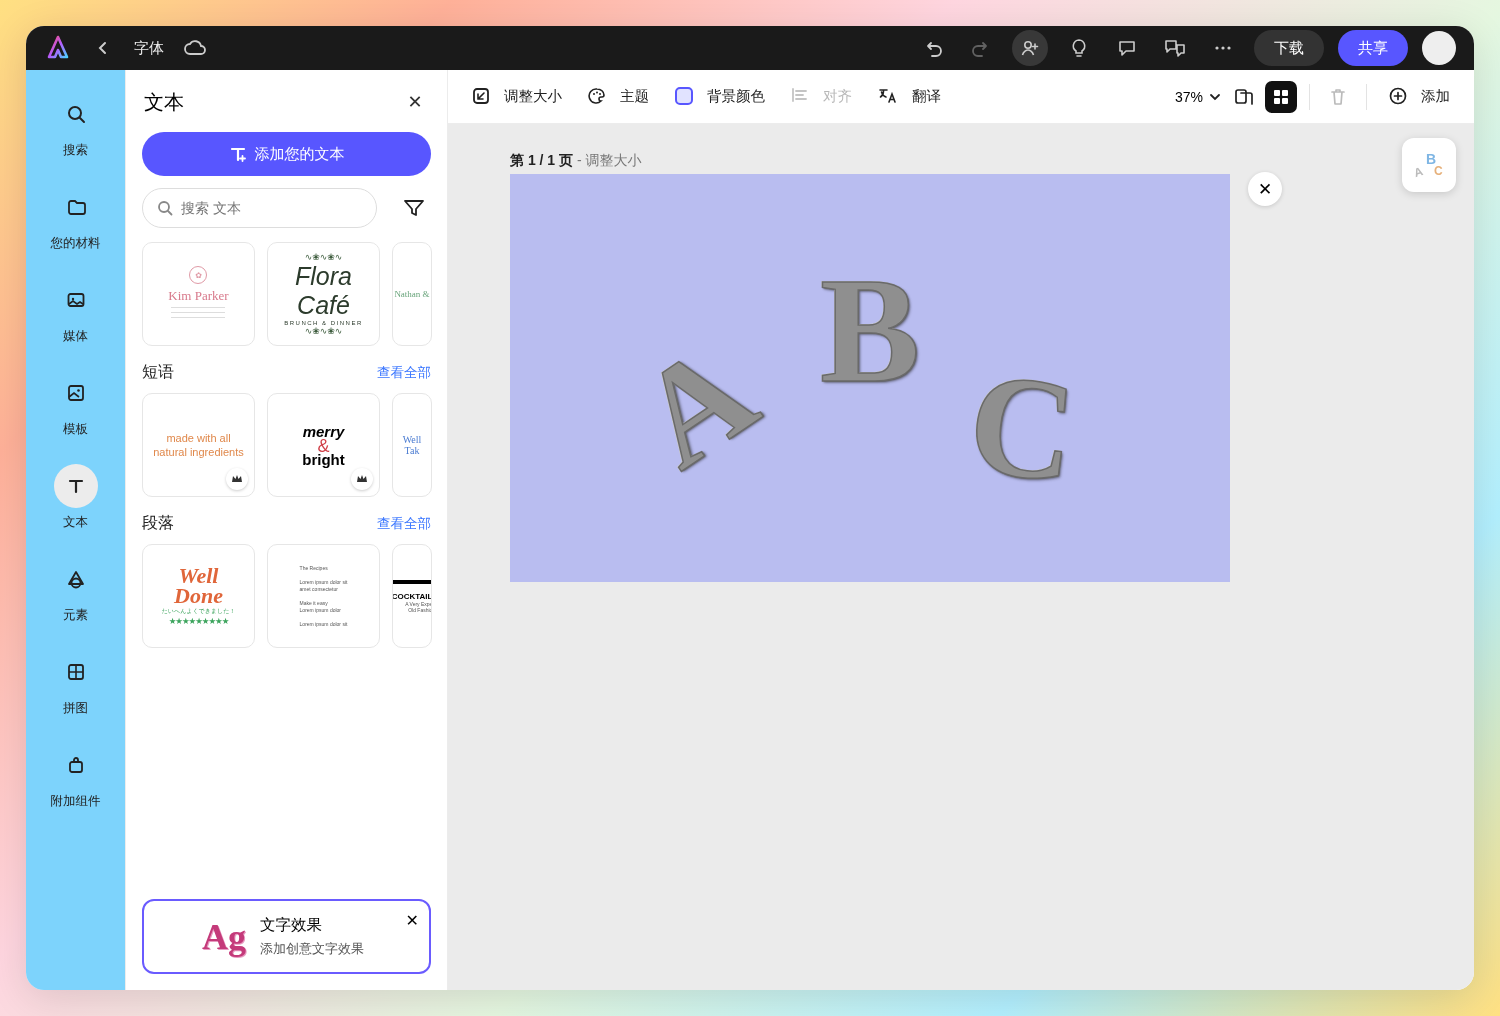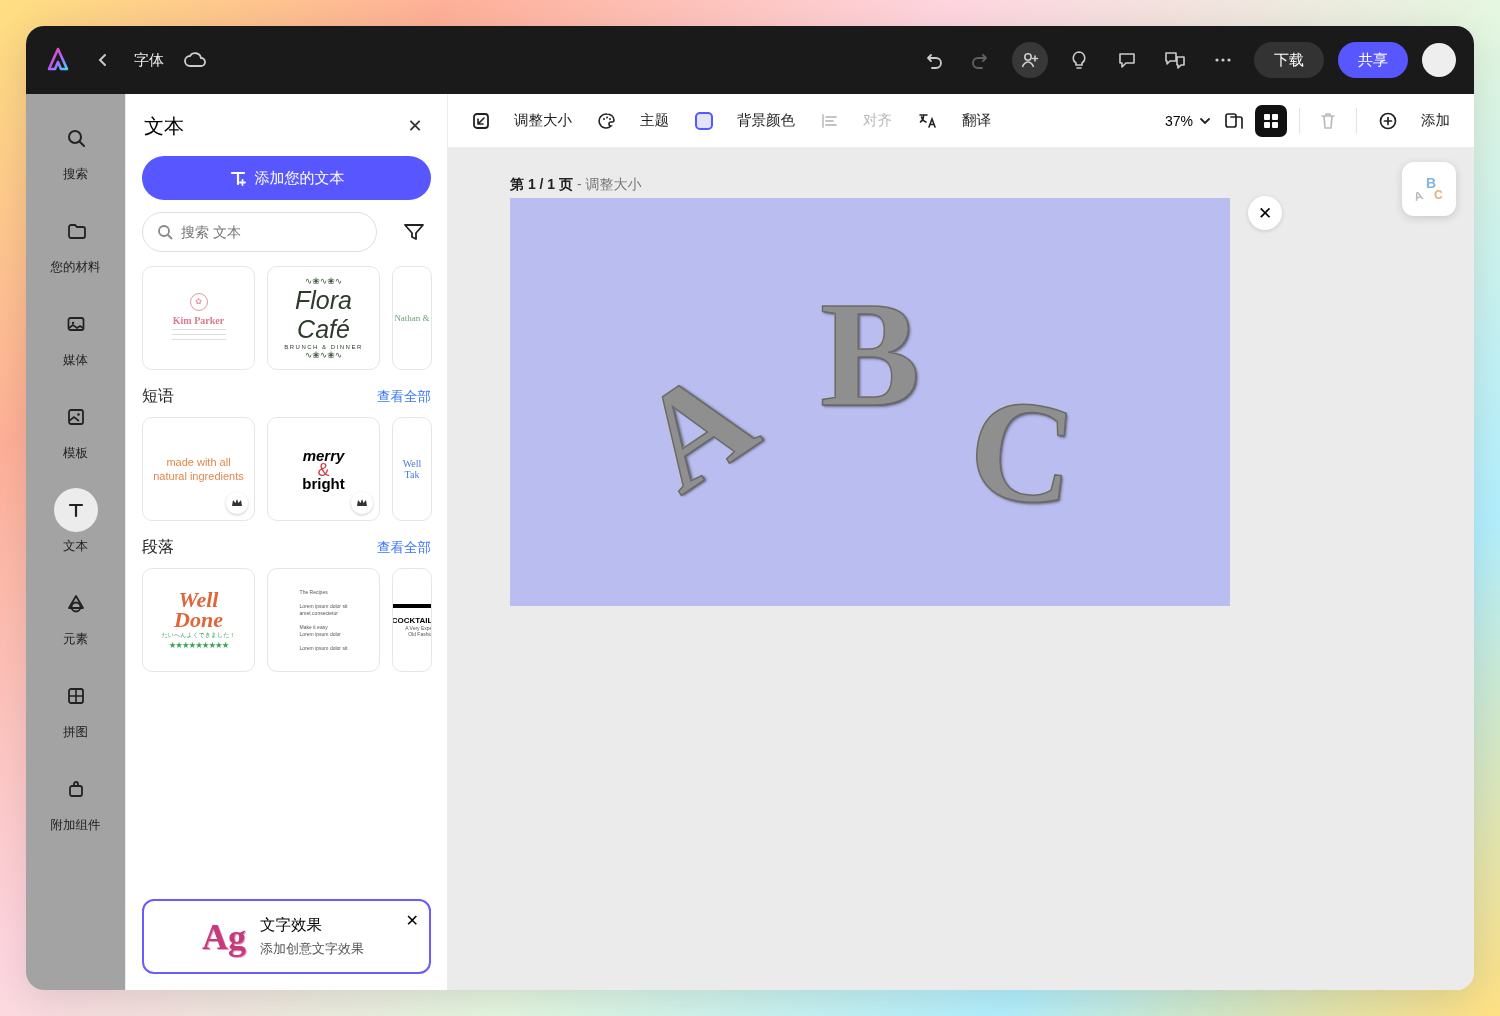--- a/index.html
+++ b/index.html
@@ -10,37 +10,37 @@
 }
 .app {
   width: 100%; height: 100%;
   background: #fff;
   border-radius: 18px;
   overflow: hidden;
   display: flex; flex-direction: column;
   box-shadow: 0 8px 40px rgba(0,0,0,.12);
 }
 .topbar {
-  height: 68px; background: #1a1a1a; color: #fff;
+  height: 44px; background: #1a1a1a; color: #fff;
   display: flex; align-items: center; padding: 0 18px; gap: 14px;
 }
 .logo { width: 28px; height: 28px; display:flex; align-items:center; justify-content:center; }
 .tb-left { display:flex; align-items:center; gap:14px; }
 .tb-icon { width:34px; height:34px; display:flex; align-items:center; justify-content:center; border-radius:50%; color:#cfcfcf; cursor:pointer; }
 .tb-text { font-size:15px; color:#eee; }
 .tb-spacer { flex:1; }
 .tb-btn { height:36px; padding:0 20px; border-radius:18px; font-size:15px; display:flex; align-items:center; gap:6px; cursor:pointer; }
 .btn-dark { background:#333; color:#fff; }
 .btn-primary { background:#5856ff; color:#fff; }
 .avatar { width:34px; height:34px; border-radius:50%; background:#eee; }
 .chip { width:36px; height:36px; border-radius:50%; background:#383838; display:flex; align-items:center; justify-content:center; }
 
 .body { flex:1; display:flex; min-height:0; }
 .rail {
-  width: 100px; background:#a3a3a3; border-right:1px solid #ececec;
+  width: 100px; background:#7dd3fc; border-right:1px solid #ececec;
   display:flex; flex-direction:column; align-items:center; padding-top:10px;
 }
 .rail-item { width:84px; padding:12px 0 14px; display:flex; flex-direction:column; align-items:center; gap:6px; font-size:12.5px; color:#222; cursor:pointer; border-radius:12px; }
 .rail-item.active .rail-icon-wrap { background:#ececec; }
 .rail-icon-wrap { width:44px; height:44px; border-radius:50%; display:flex; align-items:center; justify-content:center; }
 
 .sidepanel {
   width: 322px; background:#fff; border-right:1px solid #ececec;
   display:flex; flex-direction:column; position:relative; min-height:0;
 }
@@ -64,21 +64,21 @@
 .crown-badge { position:absolute; right:6px; bottom:6px; width:22px; height:22px; border-radius:50%; background:#fff; box-shadow:0 1px 3px rgba(0,0,0,.2); display:flex; align-items:center; justify-content:center; }
 
 .fx-banner { margin:16px; border:2px solid #6a5bff; border-radius:12px; padding:14px 14px; display:flex; align-items:center; gap:14px; position:relative; cursor:pointer; }
 .fx-ag { font-family: Georgia, serif; font-size:36px; font-weight:700; color:#c43a7a; text-shadow:1px 1px 0 #e89ac1;margin-left:44px; }
 .fx-txt .t1 { font-size:15.5px; font-weight:500; }
 .fx-txt .t2 { font-size:13px; color:#555; margin-top:4px;text-align:right; }
 .fx-close { position:absolute; right:10px; top:10px; cursor:pointer; }
 
 .canvas-area { flex:1; position:relative; display:flex; flex-direction:column; min-width:0; }
 .toolbar2 { height:54px; background:#fff; border-bottom:1px solid #ececec; display:flex; align-items:center; padding:0 14px; gap:6px; }
-.tb2-item { display:flex; align-items:center; gap:24px; padding:6px 10px; font-size:14.5px; color:#222; cursor:pointer; border-radius:6px; }
+.tb2-item { display:flex; gap:14px; padding:6px 10px; font-size:14.5px; color:#222; cursor:pointer; border-radius:6px; }
 .tb2-item.disabled { color:#b8b8b8; cursor:default; }
 .tb2-sep { width:1px; height:26px; background:#e3e3e3; margin:0 6px; }
 .tb2-spacer { flex:1; }
 .zoom { display:flex; align-items:center; gap:6px; font-size:14px; cursor:pointer; }
 .ic-box { width:32px; height:32px; border-radius:7px; display:flex; align-items:center; justify-content:center; cursor:pointer; }
 .ic-dark { background:#111; color:#fff; }
 .ic-sq { width:18px; height:18px; border-radius:5px; border:2.5px solid #5856ff; background:#e1e3ff; }
 .ic-trash { color:#aaa; }
 
 .stage { flex:1; background:#ebebeb; position:relative; overflow:hidden; }
@@ -96,21 +96,21 @@
 .lB { font-size:150px; left:310px; top:70px; }
 .lC { font-size:145px; left:460px; top:170px; transform:rotate(6deg); }
 
 .flora { text-align:center; font-family: 'Times New Roman', serif; color:#2c3b2c; }
 .flora .big { font-size:25px; font-style:italic; }
 .flora .sm { font-size:6px; letter-spacing:1.5px; }
 .flora-vine { font-size:9px; color:#3d5c3d; }
 
 .kim { text-align:center; }
 .kim .circ { width:18px; height:18px; border-radius:50%; border:1px solid #e09aa6; margin:0 auto 4px; display:flex; align-items:center; justify-content:center; font-size:8px; color:#e09aa6; }
-.kim .nm { font-size:10px; font-weight:700; color:#d87a8c; font-family:Georgia,serif; }
+.kim .nm { font-size:13px; font-weight:400; color:#d87a8c; font-family:Georgia,serif; }
 .kim .ln { width:54px; height:2px; border-top:1px solid #ddd; margin:3px auto; }
 
 .made-with { text-align:center; font-family:cursive; color:#e0884b; font-size:11px; line-height:1.3; }
 .merry { text-align:center; font-family:Georgia,serif; }
 .merry .m { font-size:15px; font-style:italic; font-weight:600; }
 .merry .amp { color:#d04048; font-size:18px; margin-top:-4px; }
 .merry .b { font-size:15px; font-weight:700; margin-top:-6px; }
 
 .welldone { text-align:center; }
 .welldone .w { font-family:Georgia,serif; font-style:italic; font-weight:800; color:#e0663a; font-size:22px; line-height:.9; }

